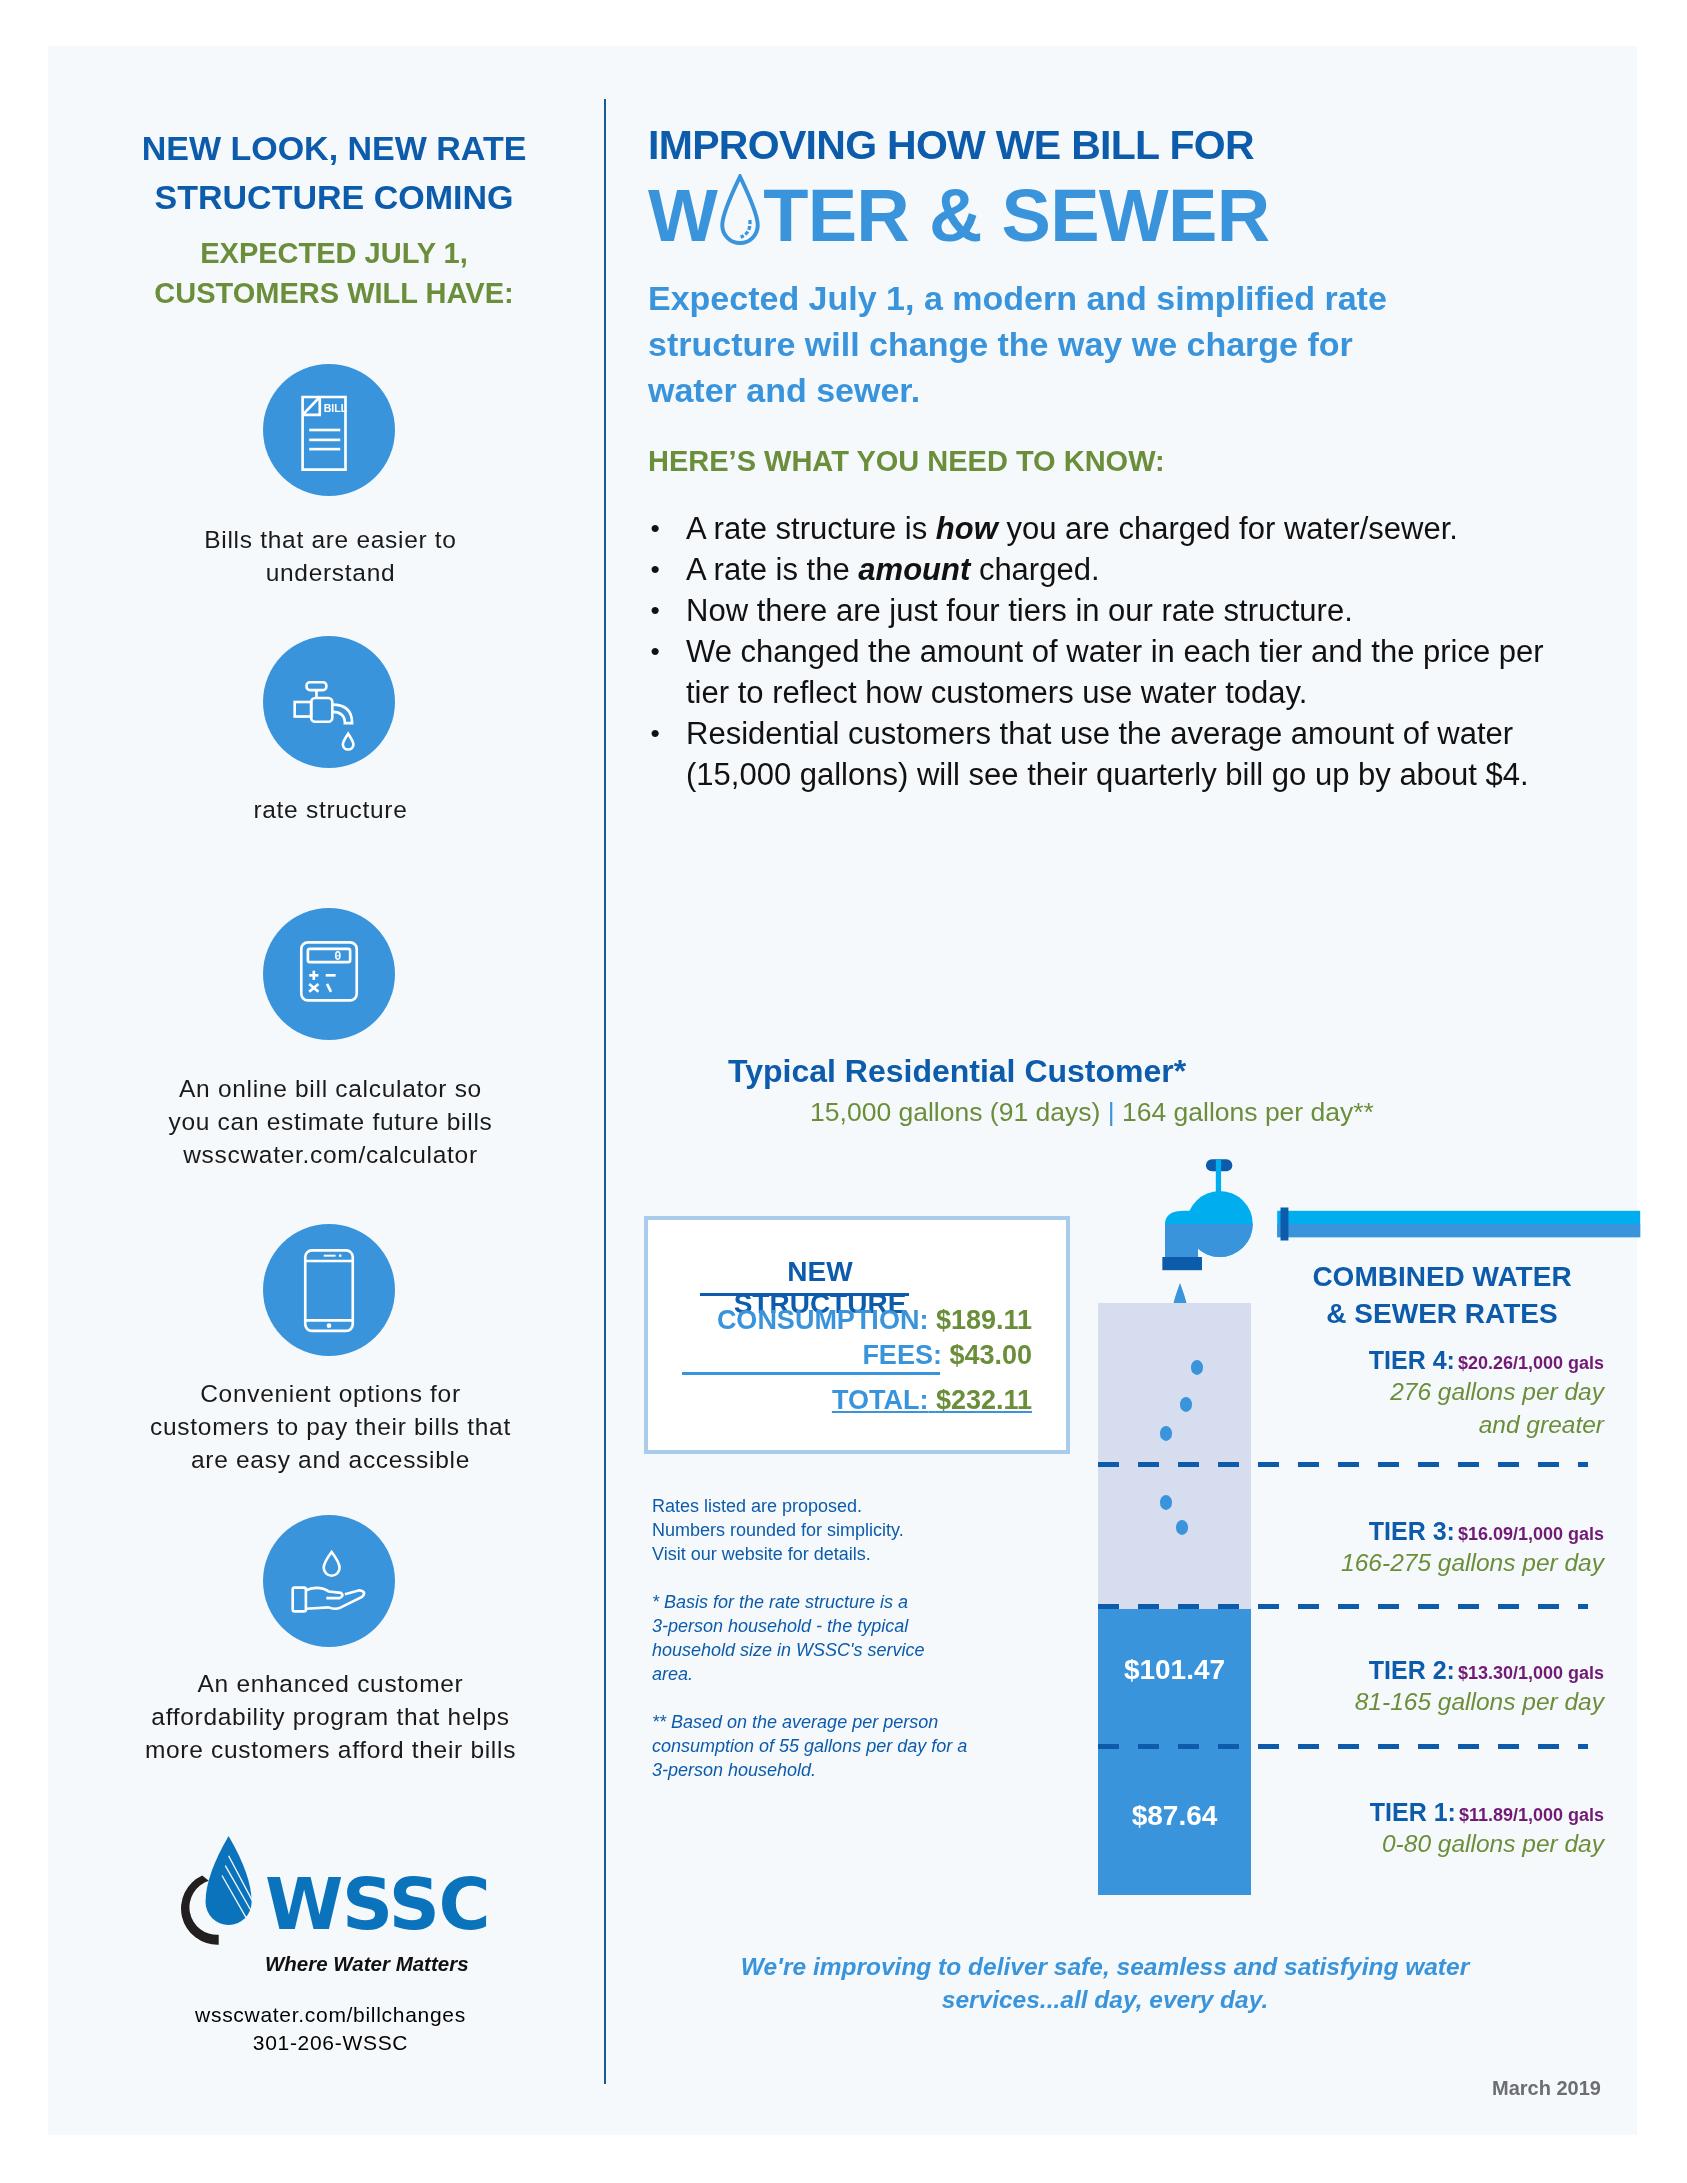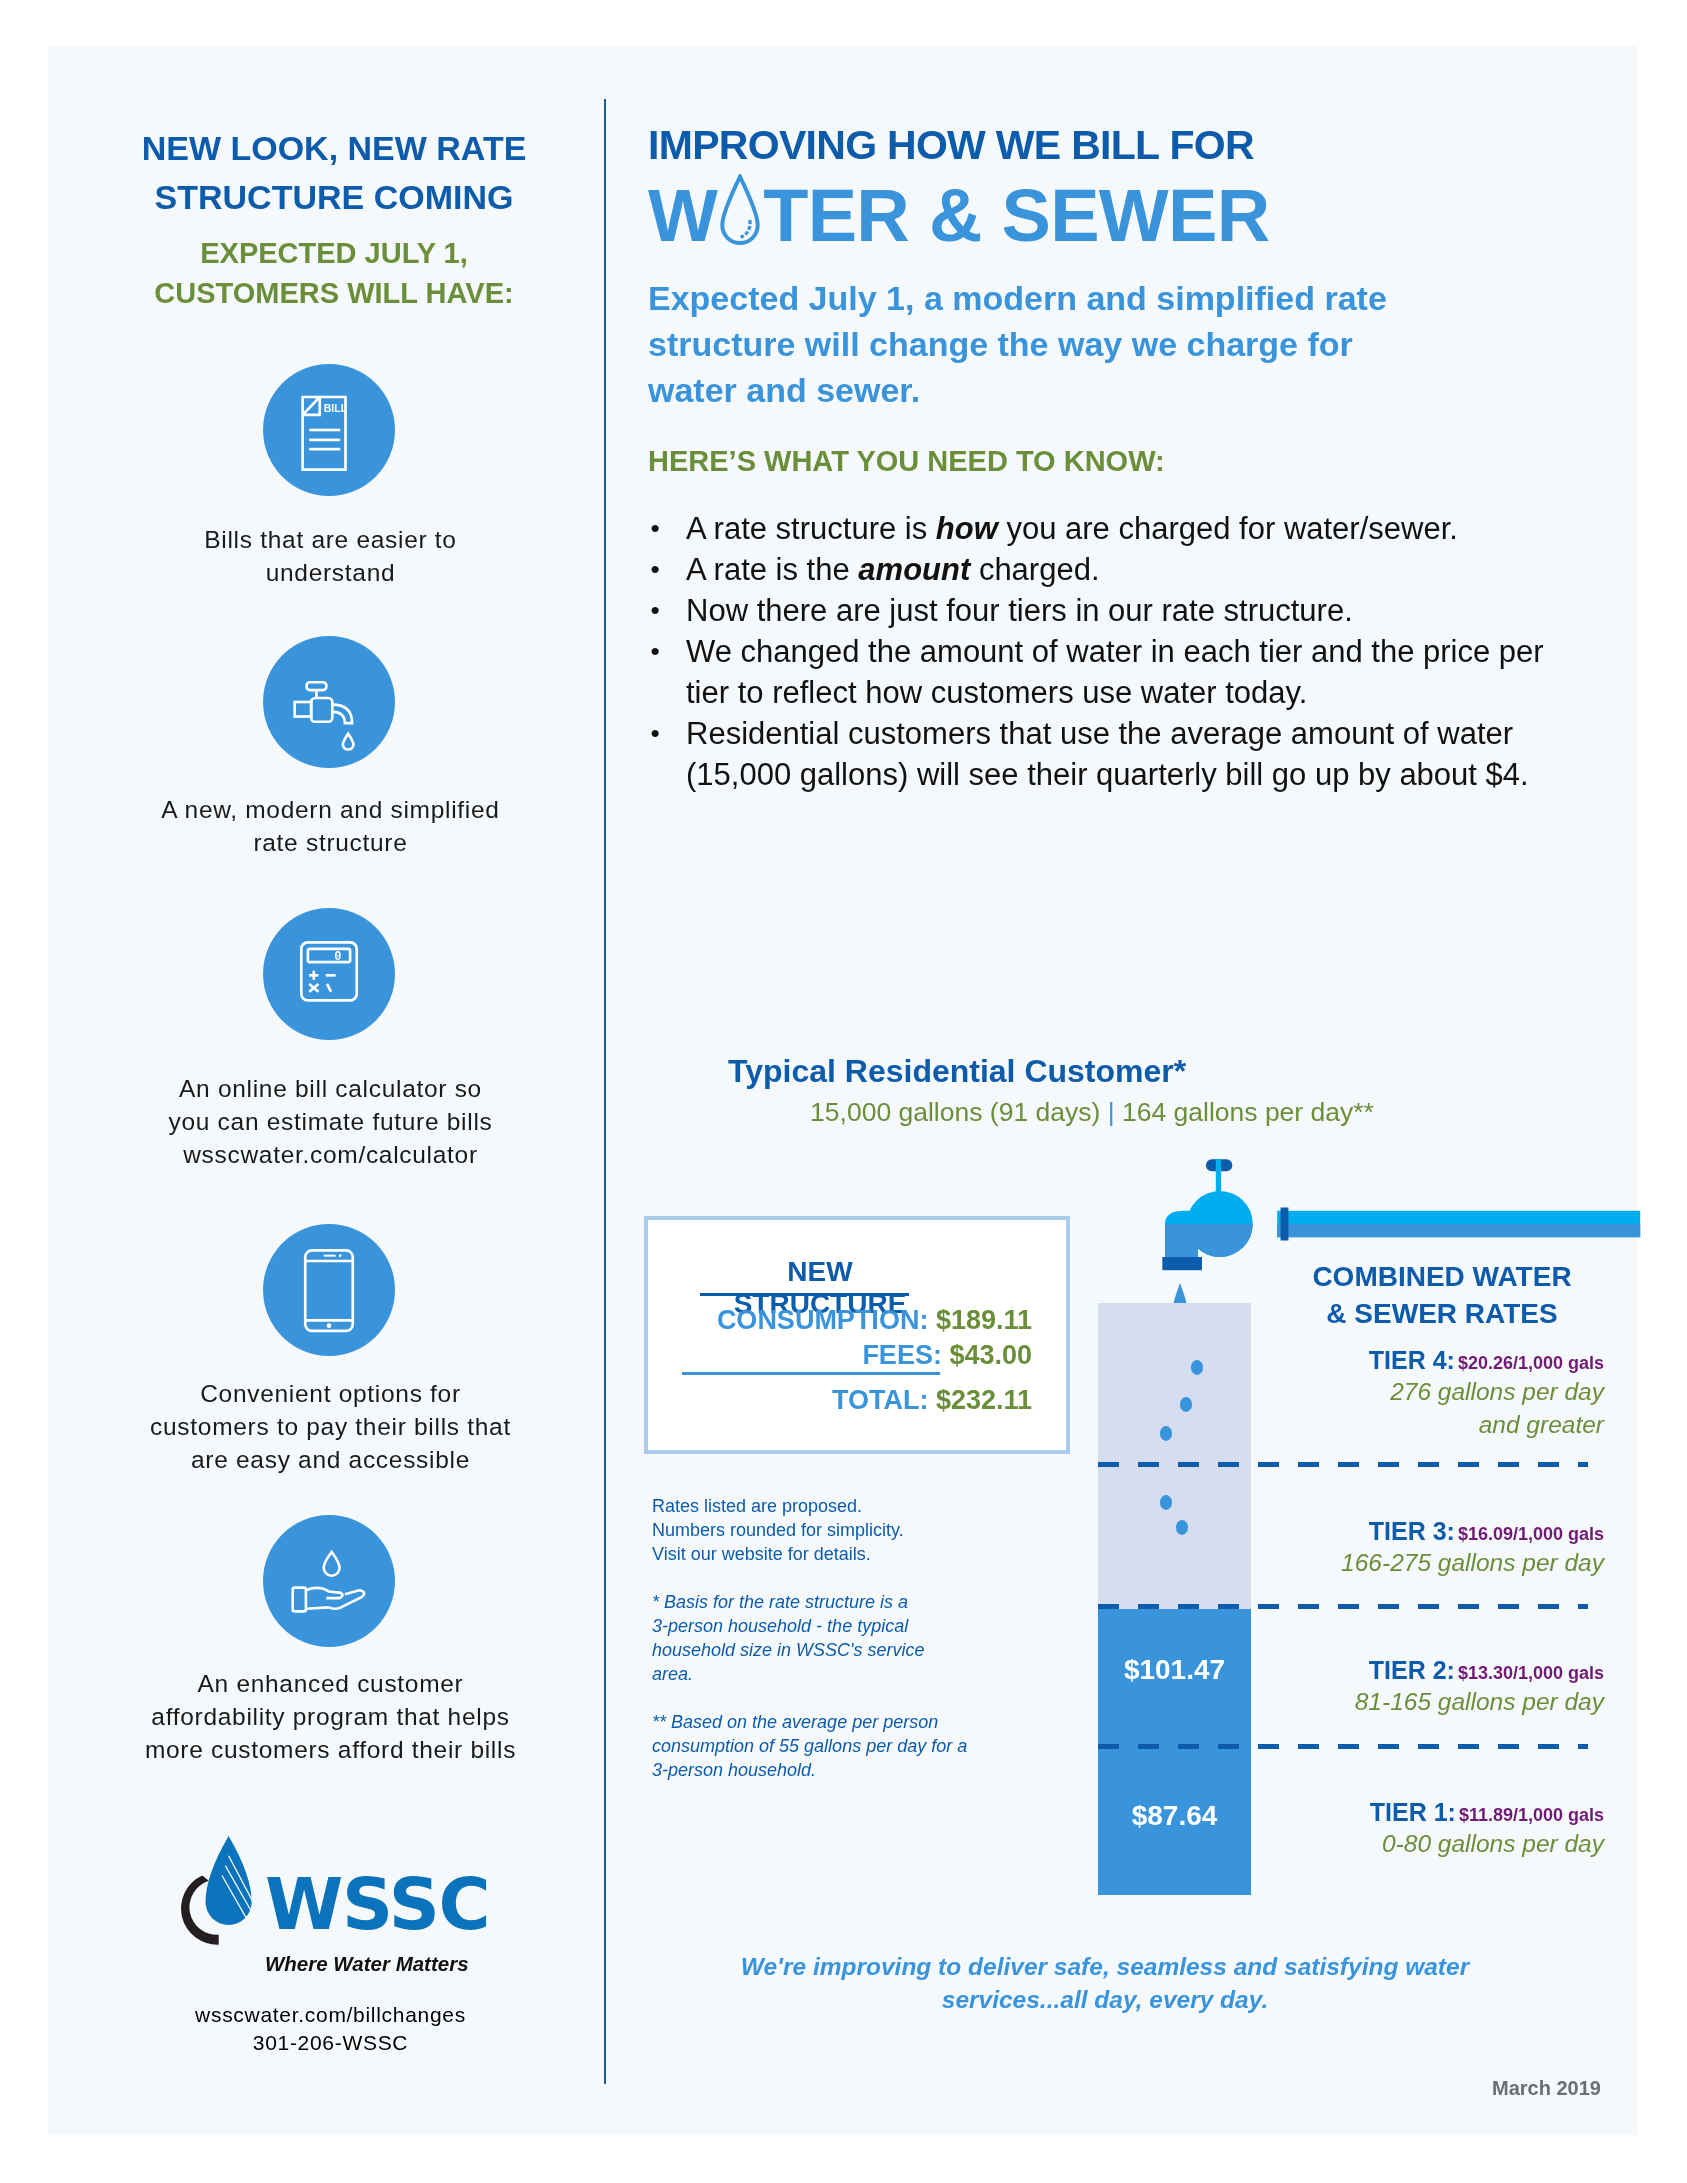--- a/index.html
+++ b/index.html
@@ -93,21 +93,20 @@
   <svg viewBox="0 0 200 200">
     <rect x="66" y="70" width="30" height="12" rx="5" fill="none" stroke="#fff" stroke-width="4"></rect>
     <line x1="81" y1="82" x2="81" y2="94" stroke="#fff" stroke-width="4"></line>
     <rect x="48" y="100" width="25" height="22" fill="none" stroke="#fff" stroke-width="4"></rect>
     <rect x="73" y="94" width="32" height="36" rx="6" fill="none" stroke="#fff" stroke-width="4"></rect>
     <path d="M105 104 Q135 104 135 132 L124 132 Q124 115 105 115" fill="none" stroke="#fff" stroke-width="4"></path>
     <path d="M129 148 Q121 160 121 164 A8 8 0 0 0 137 164 Q137 160 129 148 Z" fill="none" stroke="#fff" stroke-width="4"></path>
   </svg>
 </div>
 <div class="feat-text" style="top:793px;">
-  <div>A new, modern and simplified</div>
   <div>rate structure</div>
 </div>
 
 <div class="feat-icon" style="top:908px;">
   <svg viewBox="0 0 200 200">
     <rect x="58" y="52" width="84" height="88" rx="10" fill="none" stroke="#fff" stroke-width="4"></rect>
     <rect x="68" y="62" width="64" height="20" rx="3" fill="none" stroke="#fff" stroke-width="4"></rect>
     <text x="108" y="79" font-size="18" font-weight="bold" fill="#fff" font-family="Liberation Mono, monospace">0</text>
     <line x1="70" y1="102" x2="84" y2="102" stroke="#fff" stroke-width="4"></line>
     <line x1="77" y1="95" x2="77" y2="109" stroke="#fff" stroke-width="4"></line>
@@ -196,21 +195,21 @@
   <span class="sep">|</span>
   <span>164 gallons per day**</span>
 </div>
 
 <div class="abs ns-box">
   <div class="ns-title">NEW STRUCTURE</div>
   <div class="ns-under"></div>
   <div class="ns-row" style="top:85px;"><span>CONSUMPTION:</span> <span class="v">$189.11</span></div>
   <div class="ns-row" style="top:120px;"><span>FEES:</span> <span class="v">$43.00</span></div>
   <div class="ns-line"></div>
-  <div class="ns-row" style="top:165px;"><span>TOTAL:</span> <span class="v">$232.11</span></div>
+  <div class="ns-row" style="top:165px;text-decoration:underline;"><span>TOTAL:</span> <span class="v">$232.11</span></div>
 </div>
 
 <div class="abs notes">
   <p>
     <span>Rates listed are proposed.</span><br><span>Numbers rounded for simplicity.</span><br><span>Visit our website for details.</span>
   </p>
   <p class="it">
     <span>* Basis for the rate structure is a</span><br><span>3-person household - the typical</span><br><span>household size in WSSC's service area.</span>
   </p>
   <p class="it">

